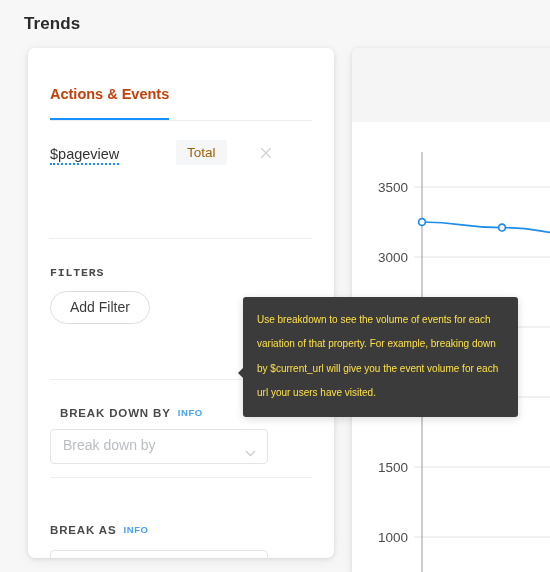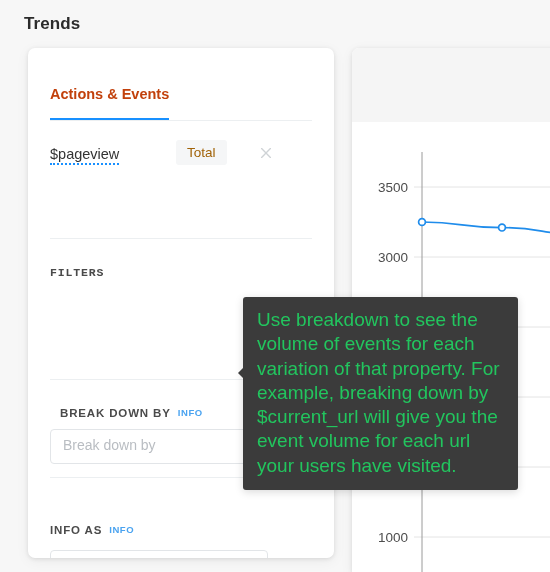--- a/index.html
+++ b/index.html
@@ -233,22 +233,22 @@
   
   #breakdown-tooltip {
     position: absolute;
     left: 243px;
     top: 297px;
     width: 275px;
     background: #3b3b3b;
     border-radius: 3px;
     padding: 11px 14px 12px 14px;
     box-sizing: border-box;
-    color: #22c55e;
-    font-size: 19px;
+    color: #fde047;
+    font-size: 10px;
     line-height: 24.3px;
     z-index: 50;
     box-shadow: 0 2px 8px rgba(0,0,0,0.15);
   }
   #tooltip-arrow {
     position: absolute;
     left: -5px;
     top: 70px;
     width: 0;
     height: 0;
@@ -277,40 +277,41 @@
           <path d="M4.6 4.6 L13.4 13.4 M13.4 4.6 L4.6 13.4" stroke="#cfd3d6" stroke-width="1.35" stroke-linecap="round"></path>
         </svg>
       </span>
     </div>
 
 
     <div class="divider" id="divider-1"></div>
 
     <div class="section-label" id="filters-label">FILTERS</div>
 
+    <button id="add-filter">Add Filter</button>
 
     <div class="divider" id="divider-2"></div>
 
     <div class="section-label" id="breakdown-label">
       <span>BREAK DOWN BY</span><span class="info-link">INFO</span>
     </div>
 
     <div class="select-box" id="breakdown-select">
       <span class="sel-text">Break down by</span>
       <span class="chev">
         <svg width="11" height="7" viewBox="0 0 11 7">
           <path d="M1 1 L5.5 5.6 L10 1" fill="none" stroke="#c6cace" stroke-width="1.2"></path>
         </svg>
       </span>
     </div>
 
     <div class="divider" id="divider-3"></div>
 
     <div class="section-label" id="shownas-label">
-      <span>INFO AS</span><span class="info-link">INFO</span>
+      <span>BREAK AS</span><span class="info-link">INFO</span>
     </div>
 
     <div class="select-box" id="shownas-select">
       
       
     </div>
 
   </div>
 </div>
 

